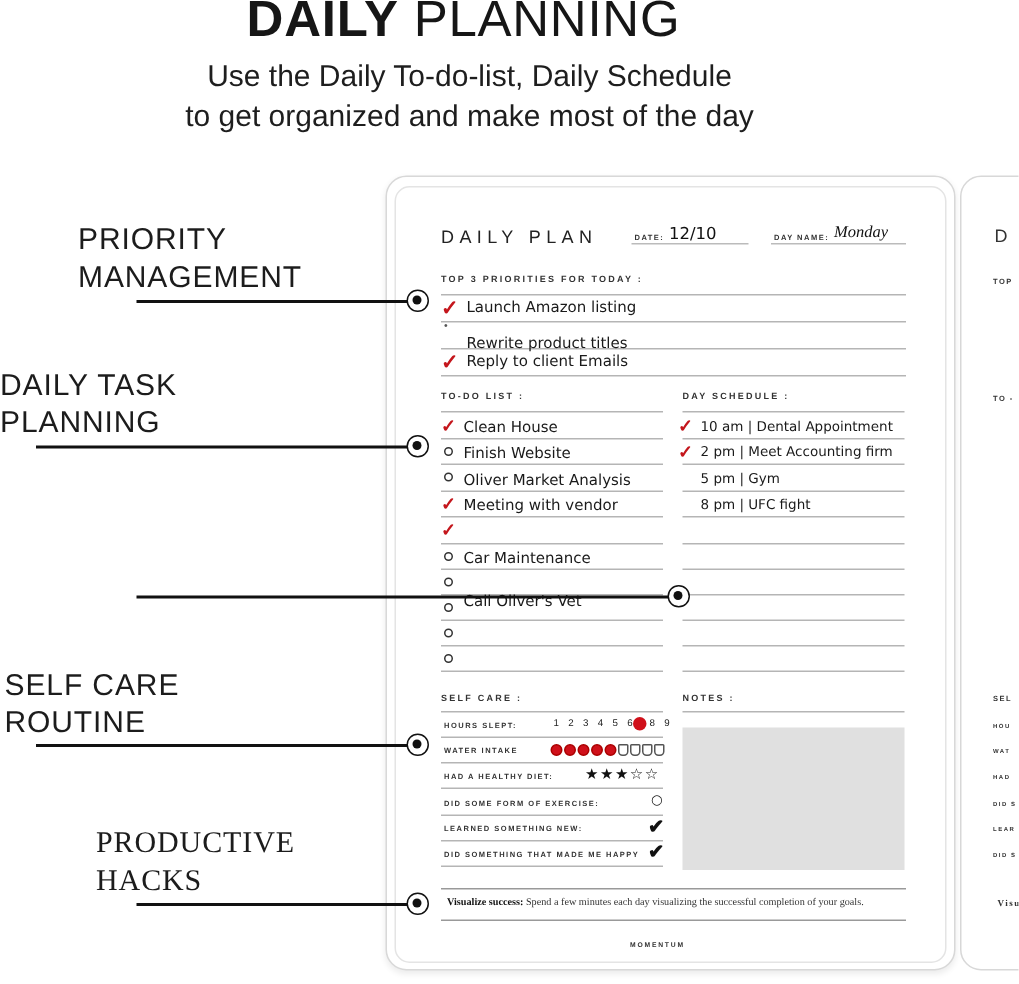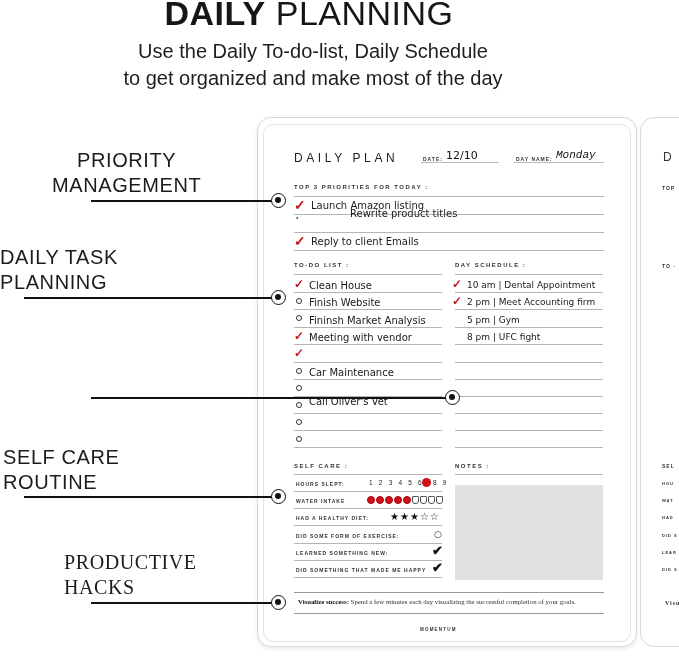--- a/index.html
+++ b/index.html
@@ -21,21 +21,21 @@
   .page { position: absolute; left: 257px; top: 117px; width: 380px; height: 530px; border: 1px solid #d8d8d8; border-radius: 14px; background: #fff; box-shadow: 0 2px 4px rgba(0,0,0,0.08); }
   .page-inner { position: absolute; left: 263px; top: 124px; width: 368px; height: 518px; border: 1px solid #e4e4e4; border-radius: 10px; }
   .page2 { position: absolute; left: 640px; top: 117px; width: 60px; height: 530px; border: 1px solid #d8d8d8; border-radius: 14px 0 0 14px; background: #fff; }
 
   .plan-title { position: absolute; left: 294px; top: 151px; font-size: 12px; letter-spacing: 3.6px; color: #222; }
   .micro { font-size: 5px; letter-spacing: 1px; font-weight: 700; color: #333; }
   .date-lbl { position: absolute; left: 423px; top: 156px; }
   .date-val { position: absolute; left: 446px; top: 149px; font-size: 11px; color: #111; font-family: "DejaVu Sans", sans-serif; }
   .date-line { position: absolute; left: 421px; top: 162px; width: 78px; height: 1px; background: #bbb; }
   .day-lbl { position: absolute; left: 516px; top: 156px; }
-  .day-val { position: absolute; left: 556px; top: 149px; font-size: 11px; font-style: italic; color: #111; font-family: Liberation Mono, monospace; }
+  .day-val { position: absolute; left: 556px; top: 149px; font-size: 11px; font-style: italic; color: #111; font-family: Liberation Serif, serif; }
   .day-line { position: absolute; left: 514px; top: 162px; width: 90px; height: 1px; background: #bbb; }
 
   .sec-head { position: absolute; font-size: 6px; font-weight: 700; letter-spacing: 1.5px; color: #333; white-space: nowrap; }
   .row-line { position: absolute; height: 1px; background: #b5b5b5; }
   .hand { position: absolute; font-family: "DejaVu Sans", sans-serif; font-size: 10px; color: #1a1a1a; white-space: nowrap; }
   .hand.big { font-size: 10px; }
   .check { position: absolute; color: #c4161c; font-size: 14px; font-weight: 700; line-height: 14px; }
   .check.sm { font-size: 12px; line-height: 12px; }
   .circle { position: absolute; width: 6px; height: 6px; border: 1px solid #333; border-radius: 50%; }
   .bullet { position: absolute; font-size: 7px; color: #555; }
@@ -90,21 +90,21 @@
 
 <div class="sec-head" style="left:294px;top:184px;">TOP 3 PRIORITIES FOR TODAY :</div>
 <div class="row-line" style="left:294px;top:196px;width:310px;"></div>
 <div class="row-line" style="left:294px;top:214px;width:310px;"></div>
 <div class="row-line" style="left:294px;top:232px;width:310px;"></div>
 <div class="row-line" style="left:294px;top:250px;width:310px;"></div>
 <span class="check" style="left:294px;top:198px;">✓</span>
 <span class="bullet" style="left:296px;top:214px;">•</span>
 <span class="check" style="left:294px;top:234px;">✓</span>
 <div class="hand big" style="left:311px;top:200px;">Launch Amazon listing</div>
-<div class="hand big" style="left:311px;top:208px;margin-left:39px;">Rewrite product titles</div>
+<div class="hand big" style="left:311px;top:224px;">Rewrite product titles</div>
 <div class="hand big" style="left:311px;top:236px;">Reply to client Emails</div>
 
 <div class="sec-head" style="left:294px;top:262px;">TO-DO LIST :</div>
 <div class="sec-head" style="left:455px;top:262px;">DAY SCHEDULE :</div>
 
 <div class="row-line" style="left:294px;top:274px;width:148px;"></div>
 <div class="row-line" style="left:294px;top:292px;width:148px;"></div>
 <div class="row-line" style="left:294px;top:309px;width:148px;"></div>
 <div class="row-line" style="left:294px;top:327px;width:148px;"></div>
 <div class="row-line" style="left:294px;top:344px;width:148px;"></div>
@@ -121,21 +121,21 @@
 <span class="check sm" style="left:294px;top:330px;">✓</span>
 <span class="check sm" style="left:294px;top:347px;">✓</span>
 <span class="circle" style="left:296px;top:368px;"></span>
 <span class="circle" style="left:296px;top:385px;"></span>
 <span class="circle" style="left:296px;top:402px;"></span>
 <span class="circle" style="left:296px;top:419px;"></span>
 <span class="circle" style="left:296px;top:436px;"></span>
 
 <div class="hand" style="left:309px;top:280px;">Clean House</div>
 <div class="hand" style="left:309px;top:297px;">Finish Website</div>
-<div class="hand" style="left:309px;top:315px;">Fininsh Market Analysis</div>
+<div class="hand" style="left:309px;top:315px;">Oliver Market Analysis</div>
 <div class="hand" style="left:309px;top:332px;">Meeting with vendor</div>
 <div class="hand" style="left:309px;top:350px;margin-top:46px;">Call Oliver's Vet</div>
 <div class="hand" style="left:309px;top:367px;text-align:right;">Car Maintenance</div>
 
 <div class="row-line" style="left:455px;top:274px;width:148px;"></div>
 <div class="row-line" style="left:455px;top:292px;width:148px;"></div>
 <div class="row-line" style="left:455px;top:309px;width:148px;"></div>
 <div class="row-line" style="left:455px;top:327px;width:148px;"></div>
 <div class="row-line" style="left:455px;top:344px;width:148px;"></div>
 <div class="row-line" style="left:455px;top:362px;width:148px;"></div>
@@ -192,21 +192,21 @@
 <div class="sc-label" style="left:296px;top:567px;">DID SOMETHING THAT MADE ME HAPPY</div>
 <div class="bcheck" style="left:432px;top:560px;">✔</div>
 
 <div class="notes-box"></div>
 
 <div class="row-line" style="left:294px;top:592px;width:310px;background:#999;"></div>
 <div class="tip"><b>Visualize success:</b><span> Spend a few minutes each day visualizing the successful completion of your goals.</span></div>
 <div class="row-line" style="left:294px;top:613px;width:310px;background:#999;"></div>
 <div class="brand">MOMENTUM</div>
 
-<div class="side-label" style="left:52px;top:148px;text-align:center;">
+<div class="side-label" style="left:52px;top:148px;">
   <div>PRIORITY</div>
   <div>MANAGEMENT</div>
 </div>
 <div class="leader" style="left:91px;top:200px;width:181px;"></div>
 <div class="dot" style="left:271px;top:193px;"></div>
 
 <div class="side-label" style="left:0px;top:245px;">
   <div>DAILY TASK</div>
   <div>PLANNING</div>
 </div>

